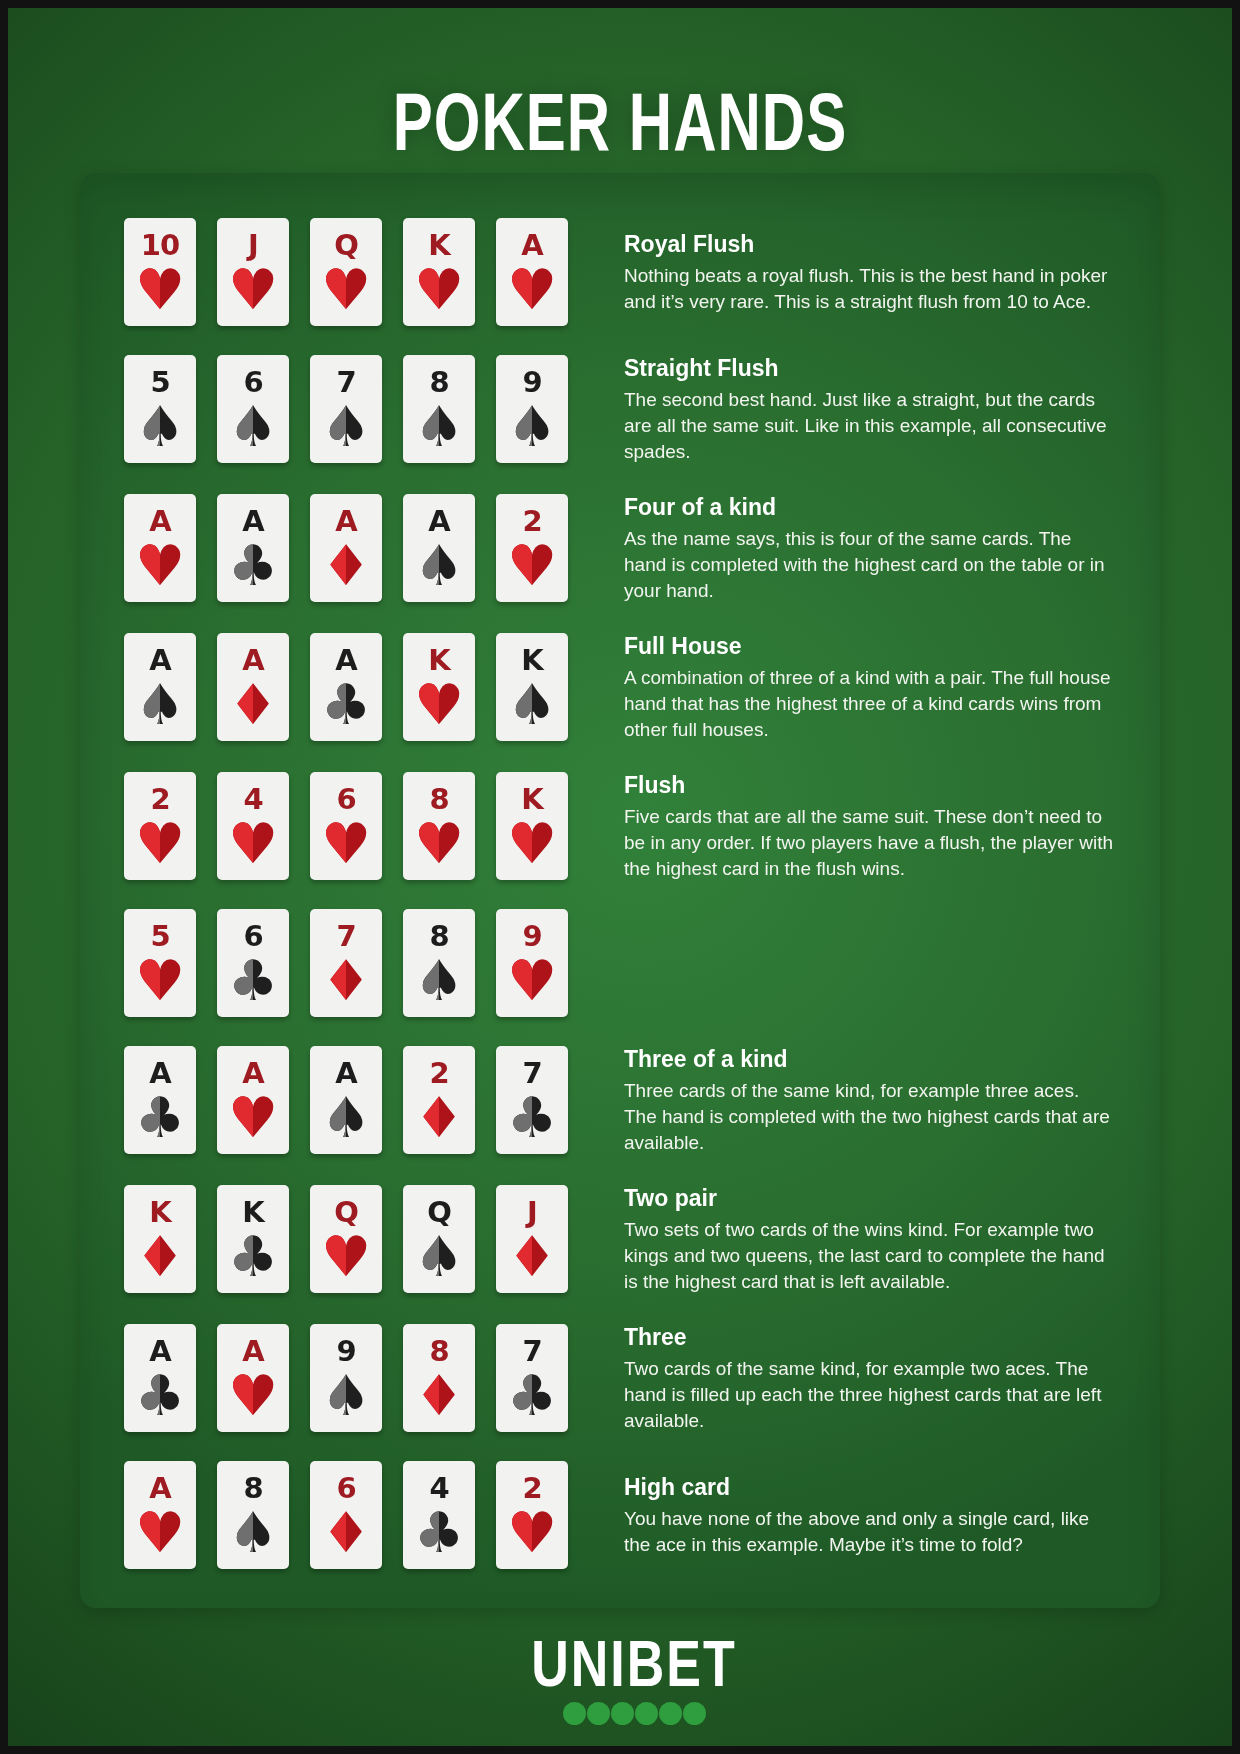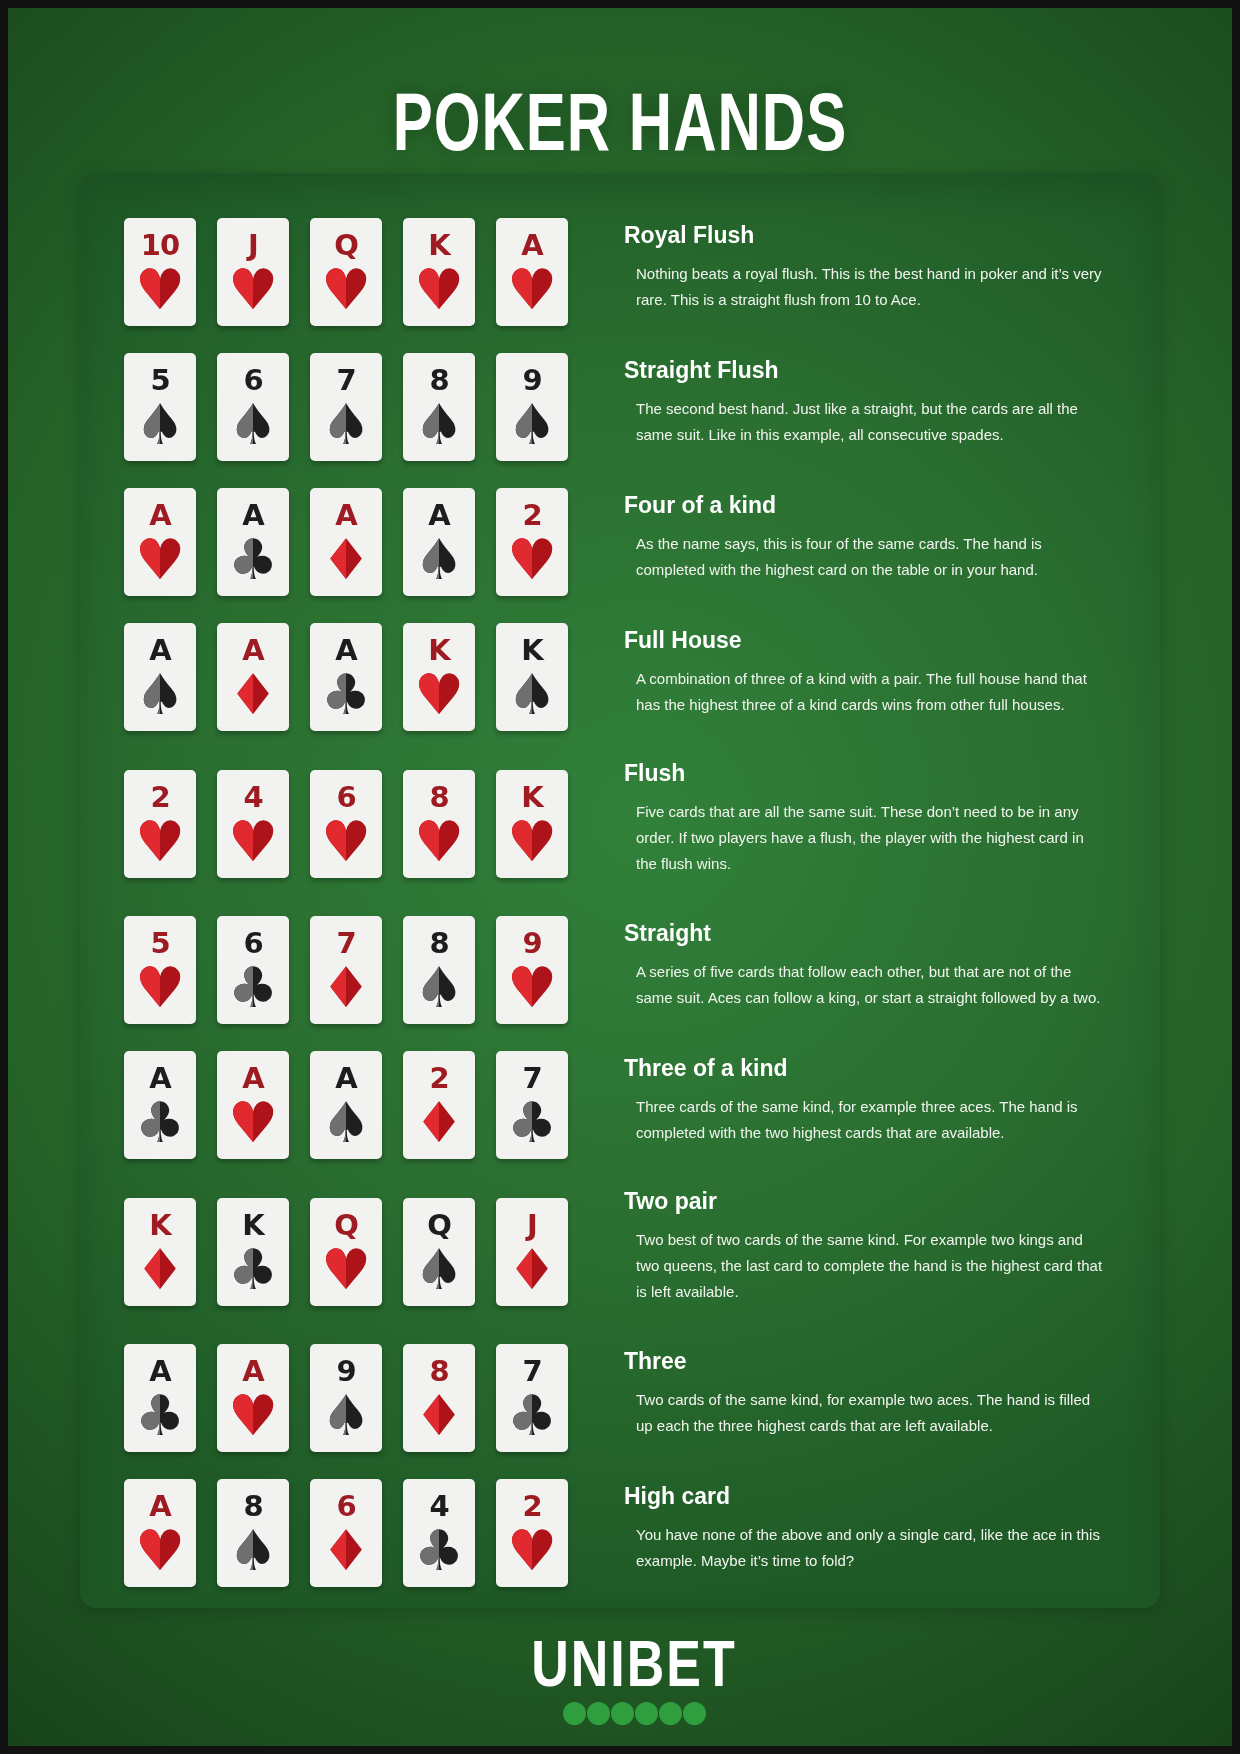--- a/index.html
+++ b/index.html
@@ -77,23 +77,23 @@
   .suit-red   .glyph.light { color:var(--suit-red-light, #e02a30); }
   .suit-black .glyph.dark  { color:var(--suit-black-dark, #1f1f1f); }
   .suit-black .glyph.light { color:var(--suit-black-light, #6f6f6f); }
   .hand-text { margin-left:56px; margin-top:2px; }
   .hand-name {
     margin:0 0 5px 0;
     font-size:23px; font-weight:700;
     color:#ffffff;
   }
   .hand-desc {
-    margin:12px;
+    margin:0;
     max-width:508px;
-    font-size:15px;
+    font-size:19px;
     line-height:26px;
     color:var(--text-white, #f2f5ef);
   }
   .footer {
     position:absolute;
     left:0; right:0; top:1625px;
     text-align:center;
     margin-left:28px;
   }
   .brand {
@@ -400,24 +400,20 @@
   </div>
 
   <div class="card suit-red">
     <div class="rank">9</div>
     <div class="suit">
       <span class="glyph dark">♥</span>
       <span class="glyph light">♥</span>
     </div>
   </div>
 </div>
-    <div class="hand-text">
-      <h2 class="hand-name">Straight</h2>
-      <p class="hand-desc">A series of five cards that follow each other, but that are not of the same suit. Aces can follow a king, or start a straight followed by a two.</p>
-    </div>
   </div>
 
   <div class="hand-row">
     <div class="cards">
   <div class="card suit-black">
     <div class="rank">A</div>
     <div class="suit">
       <span class="glyph dark">♣</span>
       <span class="glyph light">♣</span>
     </div>
@@ -498,21 +494,21 @@
   <div class="card suit-red">
     <div class="rank">J</div>
     <div class="suit">
       <span class="glyph dark">♦</span>
       <span class="glyph light">♦</span>
     </div>
   </div>
 </div>
     <div class="hand-text">
       <h2 class="hand-name">Two pair</h2>
-      <p class="hand-desc">Two best of two cards of the same kind. For example two kings and two queens, the last card to complete the hand is the highest card that is left available.</p>
+      <p class="hand-desc">Two sets of two cards of the wins kind. For example two kings and two queens, the last card to complete the hand is the highest card that is left available.</p>
     </div>
   </div>
 
   <div class="hand-row">
     <div class="cards">
   <div class="card suit-black">
     <div class="rank">A</div>
     <div class="suit">
       <span class="glyph dark">♣</span>
       <span class="glyph light">♣</span>

